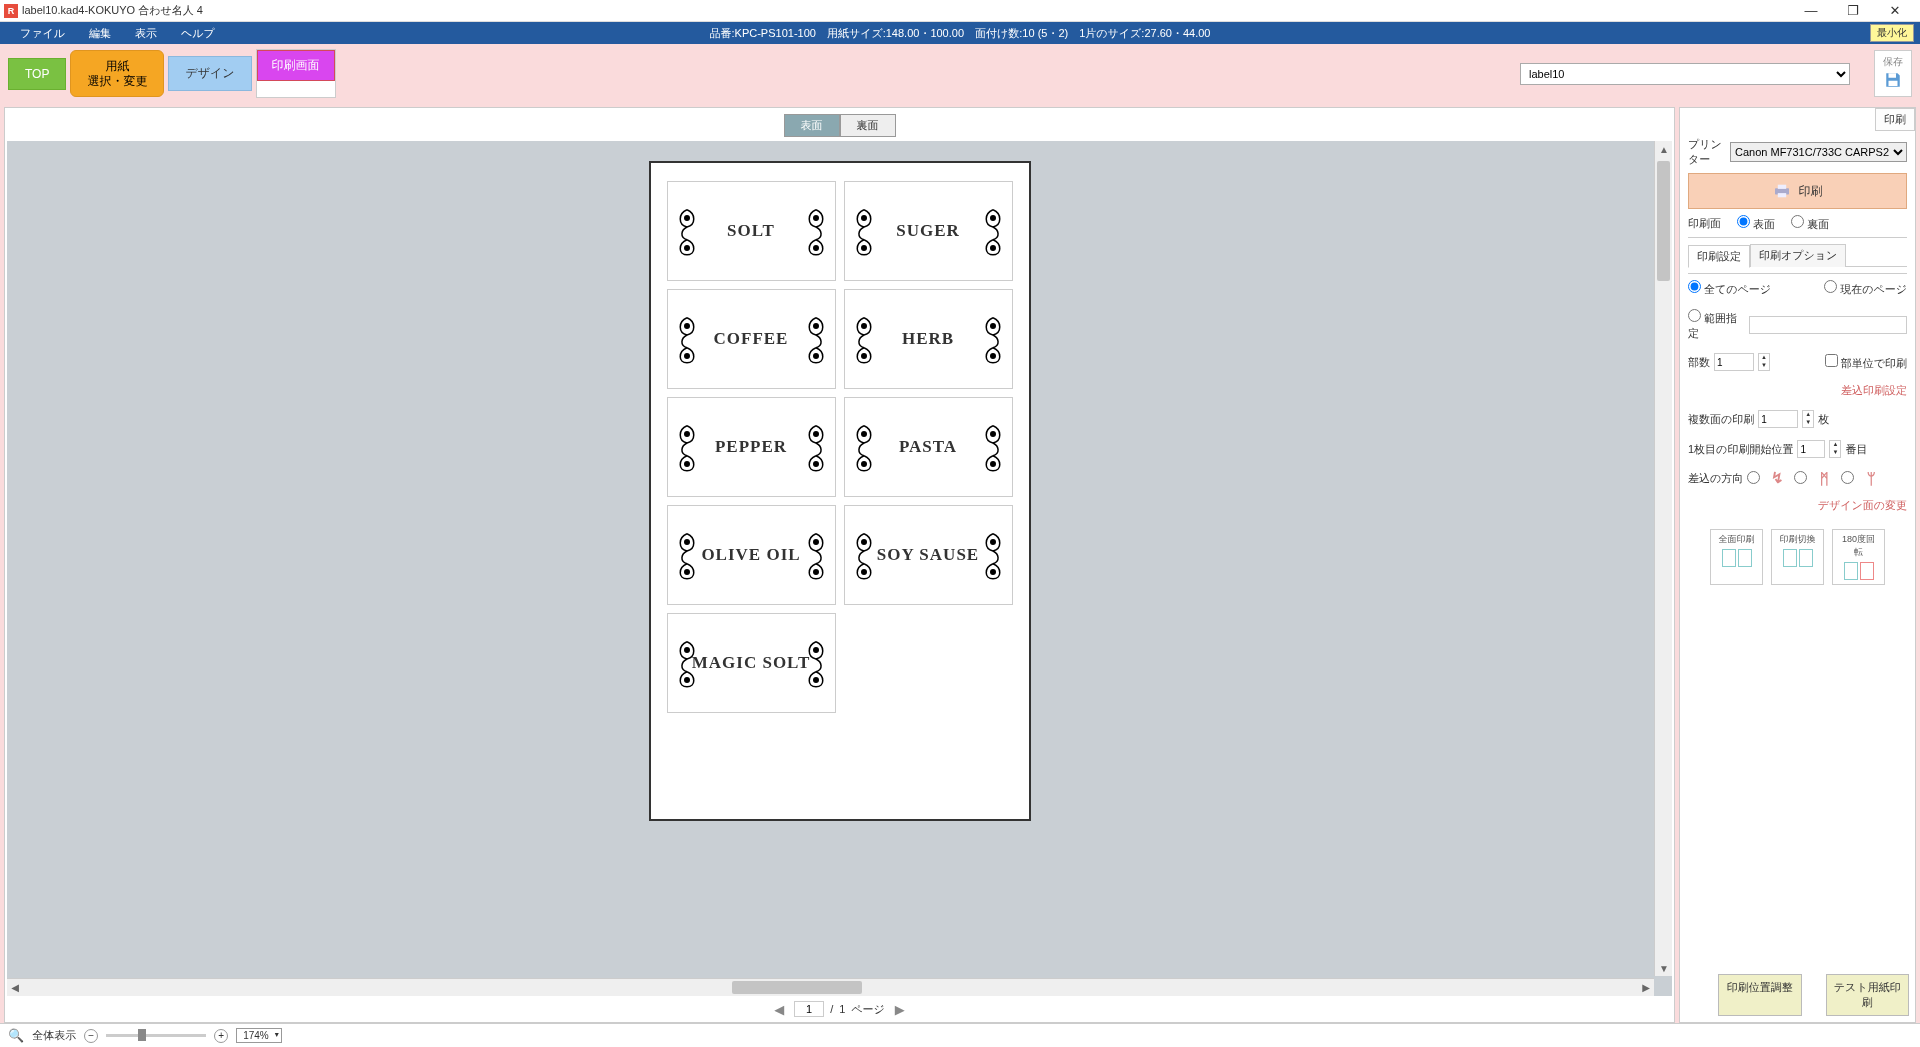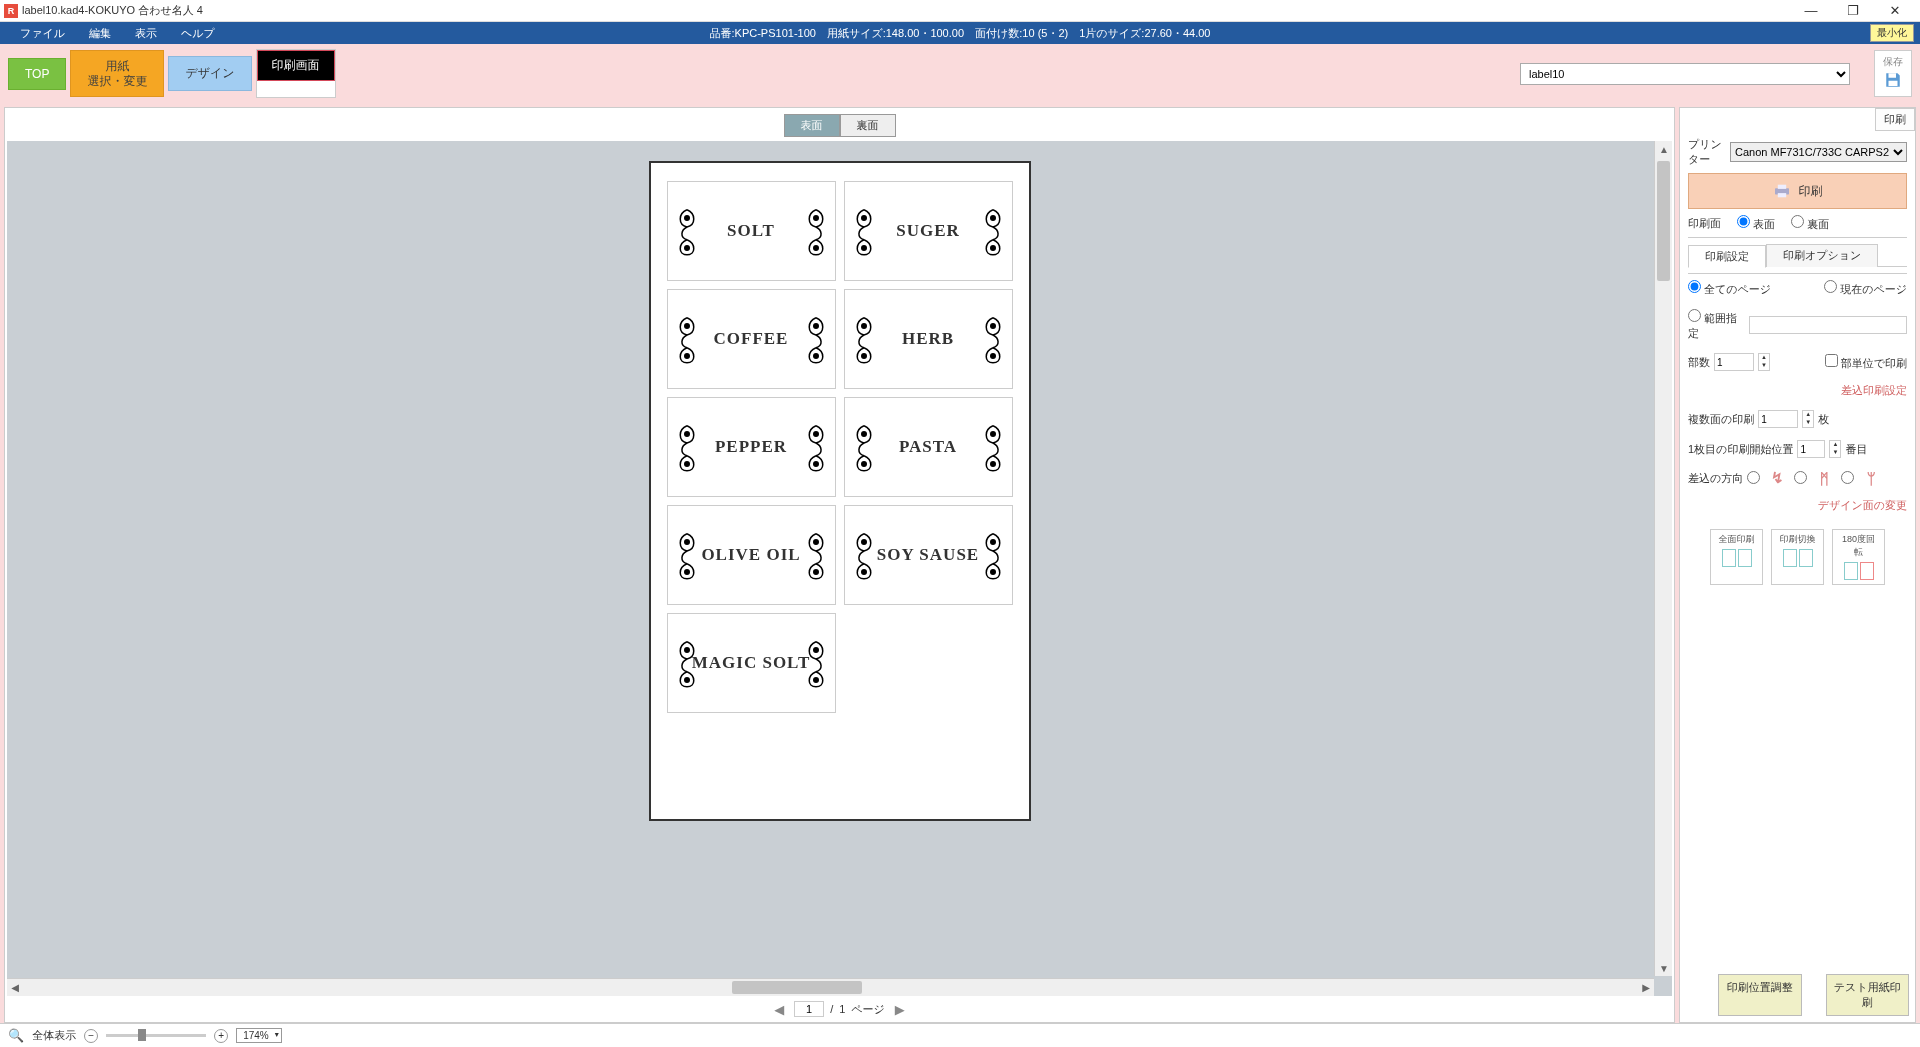--- a/index.html
+++ b/index.html
@@ -13,23 +13,23 @@
 
 .menubar { height: 22px; background: #245a9e; color: #fff; display: flex; align-items: center; padding: 0 8px; position: relative; }
 .menubar-item { padding: 0 12px; font-size: 11px; cursor: pointer; }
 .info-strip { position: absolute; left: 50%; transform: translateX(-50%); font-size: 11px; color: #fff; }
 .minimize-badge { position: absolute; right: 6px; background: #fff799; border: 1px solid #999; padding: 1px 6px; font-size: 10px; color: #333; cursor: pointer; }
 
 .tabstrip { height: 59px; background: #fadbdc; display: flex; align-items: center; padding: 0 8px; }
 .main-tabs { display: flex; gap: 4px; align-items: center; }
 .tab-btn { padding: 8px 16px; font-size: 12px; border: 1px solid #ccc; cursor: pointer; text-align: center; }
 .tab-top { background: #7ac142; color: #fff; border-color: #6ab030; }
-.tab-paper { background: #f5a623; color: #404040; border-color: #e0951f; line-height: 1.2; }
+.tab-paper { background: #f5a623; color: #000000; border-color: #e0951f; line-height: 1.2; border-radius: 6px; }
 .tab-design { background: #a2cdf2; color: #333; border-color: #8bb8de; }
-.tab-print { background: #000000; color: #fff; border-color: #d4495a; font-size: 12px; padding: 6px 14px; }
+.tab-print { background: #d946ef; color: #fff; border-color: #d4495a; font-size: 12px; padding: 6px 14px; }
 .tab-print-wrap { background: #fff; border: 1px solid #ccc; padding-bottom: 16px; }
 
 .filename-box { margin-left: auto; margin-right: 24px; }
 .filename-select { width: 330px; height: 22px; border: 1px solid #aaa; background: #fff; padding: 0 4px; font-size: 11px; }
 
 .save-box { border: 1px solid #ccc; background: #fff; padding: 4px 8px; text-align: center; cursor: pointer; }
 .save-box-label { font-size: 10px; color: #888; }
 .save-icon { width: 18px; height: 18px; margin: 2px auto 0; }
 
 .workspace { display: flex; height: calc(1047px - 22px - 22px - 59px - 24px); background: #fadbdc; padding: 4px 4px 0; }
@@ -58,21 +58,21 @@
 
 .sidebar { width: 237px; background: #fff; border: 1px solid #ccc; margin-left: 4px; display: flex; flex-direction: column; }
 .side-toptab { padding: 3px 8px; font-size: 11px; border: 1px solid #ccc; margin-left: auto; background: #fdfdfd; }
 .side-body { padding: 6px 8px; display: flex; flex-direction: column; gap: 6px; flex: 1; }
 .row { display: flex; align-items: center; gap: 4px; font-size: 11px; }
 .printer-select { flex: 1; height: 20px; border: 1px solid #999; font-size: 11px; }
 .big-print-btn { background: #f9d0b7; border: 1px solid #e0a97f; height: 36px; display:flex; align-items:center; justify-content:center; gap:8px; cursor:pointer; font-size:12px; }
 .big-print-btn .picon { width:18px; height:14px; }
 .radio-row { display: flex; align-items: center; gap: 16px; font-size: 11px; border-bottom: 1px solid #ccc; padding-bottom: 5px;}
 .sub-tabs { display: flex; font-size: 11px; }
-.sub-tab { padding: 3px 16px; border: 1px solid #ccc; border-bottom: none; background:#f6f6f6; cursor:pointer;}
+.sub-tab { padding: 3px 8px; border: 1px solid #ccc; border-bottom: none; background:#f6f6f6; cursor:pointer;}
 .sub-tab.active { background: #fff; border-bottom: 1px solid #fff; position:relative; top:1px; }
 .sub-tab-sep { flex:1; border-bottom:1px solid #ccc; }
 .sub-panel { border-top:1px solid #ccc; padding-top:6px; display:flex; flex-direction:column; gap:12px; }
 .small-input { width: 40px; height: 18px; border: 1px solid #ccc; font-size: 10px; padding: 0 2px; }
 .range-input { width: 165px; height: 18px; border: 1px solid #ccc; font-size: 10px; padding: 0 2px; }
 .spinner { display:inline-flex; flex-direction:column; border:1px solid #ccc; width:12px; height:18px; }
 .spinner span { flex:1; font-size:6px; text-align:center; cursor:pointer; line-height:1; }
 .link-text { color: #d06060; font-size: 11px; text-align: right; cursor:pointer; }
 .dir-icons { display: flex; align-items: center; gap: 4px; font-size: 11px; }
 .dir-ico { width: 26px; height: 16px; display:flex; align-items:center; justify-content:center; color:#d88; font-size:15px; font-weight:bold; }

